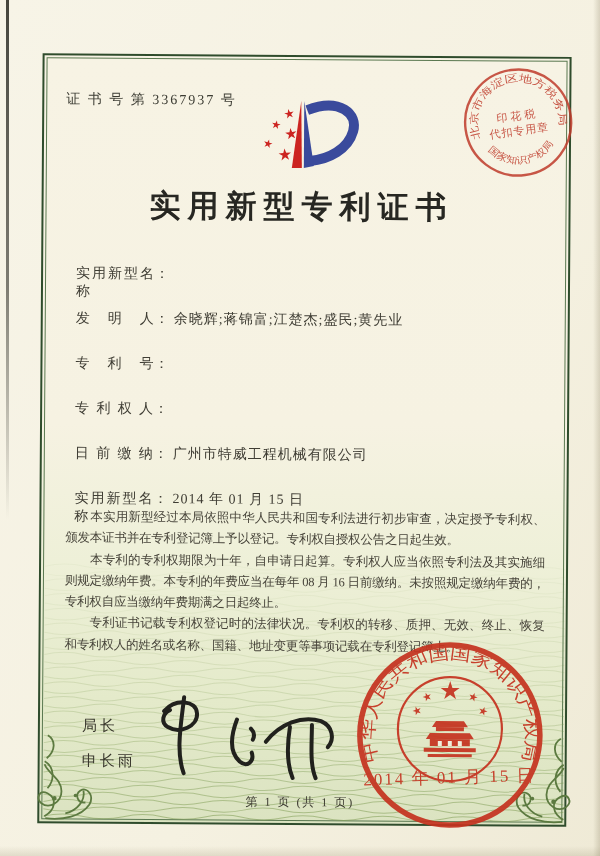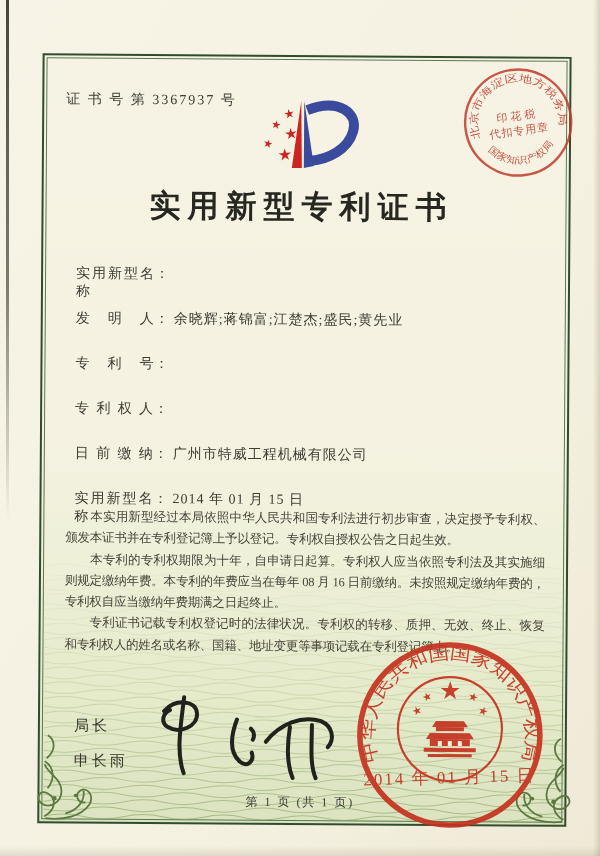--- a/index.html
+++ b/index.html
@@ -27,21 +27,21 @@
   .title{position:absolute;left:0;top:186px;width:600px;text-align:center;
     font-size:31px;font-weight:600;letter-spacing:7px;color:#272722;}
   .fields{position:absolute;left:75px;top:266px;width:470px;}
   .field-row{display:flex;height:45px;align-items:flex-start;font-size:14px;color:#3f3d34;}
   .field-label{display:inline-block;width:78px;text-align:justify;text-align-last:justify;letter-spacing:0;}
   .field-colon{margin-left:1px;}
   .field-value{margin-left:5px;letter-spacing:1px;}
   .body-text{position:absolute;left:66px;top:508px;width:480px;font-size:12.5px;line-height:21.3px;
     color:#47443a;text-align:justify;letter-spacing:-.2px;}
   .body-text p{margin:0;text-indent:2em;}
-  .signoff{position:absolute;left:76px;top:710px;font-size:15px;letter-spacing:3px;color:#38362c;line-height:35px;}
+  .signoff{position:absolute;left:84px;top:710px;font-size:15px;letter-spacing:3px;color:#38362c;line-height:35px;}
   .footer{position:absolute;left:40px;top:794px;width:525px;text-align:center;font-size:12px;
     letter-spacing:2px;color:#3c3a30;}
   .red{fill:#c5321f;}
 </style>
 </head>
 <body>
 
 <div class="page">
   <div class="scan-line"></div>
 

